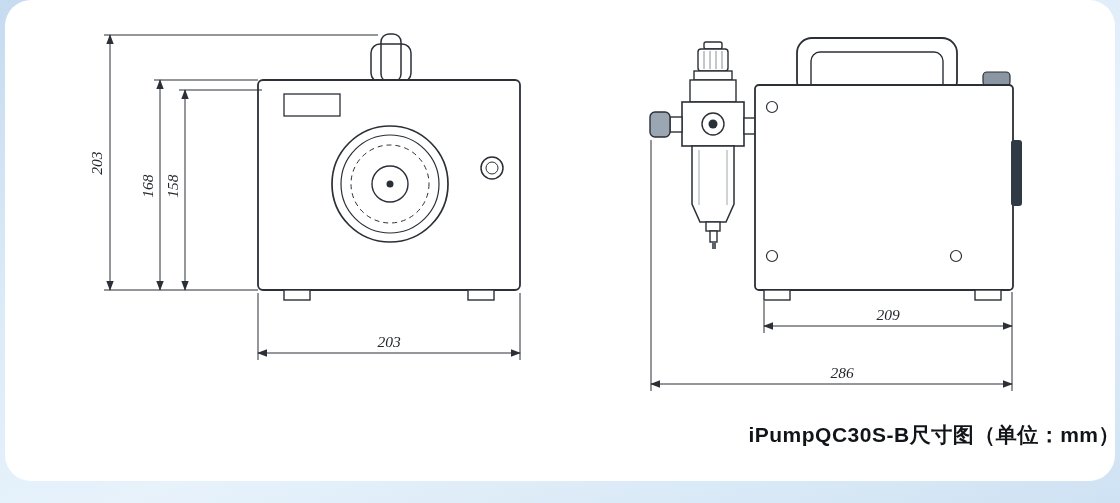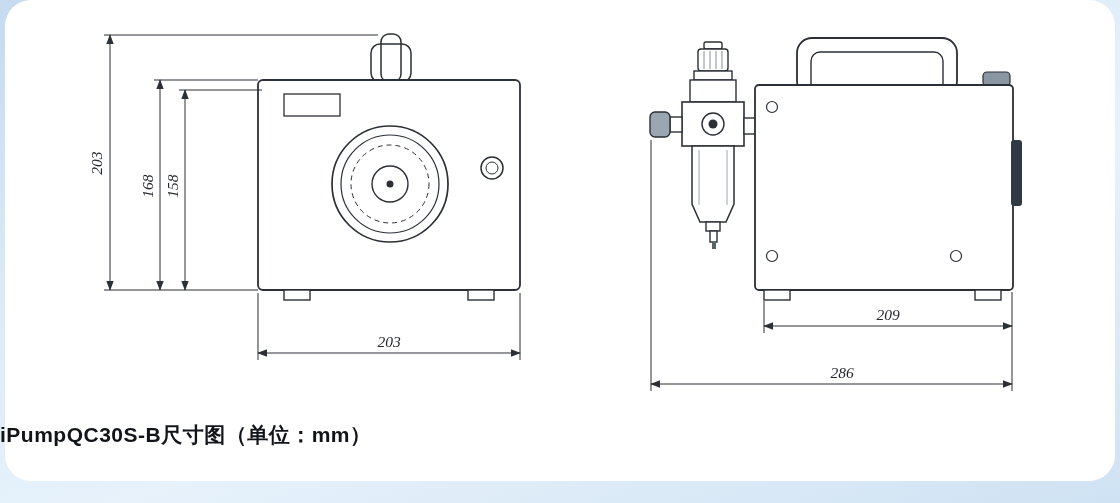--- a/index.html
+++ b/index.html
@@ -28,21 +28,21 @@
     left: 0;
     top: 0;
     width: 1120px;
     height: 503px;
   }
   .caption {
     position: absolute;
     left: 0;
     top: 421px;
     width: 1120px;
-    text-align: left;
+    text-align: right;
     font-size: 21px;
     font-weight: bold;
     color: #111418;
     letter-spacing: 0.5px;
   }
   svg text.dim {
     font-family: "Liberation Serif", serif;
     font-style: italic;
     font-size: 15.5px;
     fill: #23262b;

